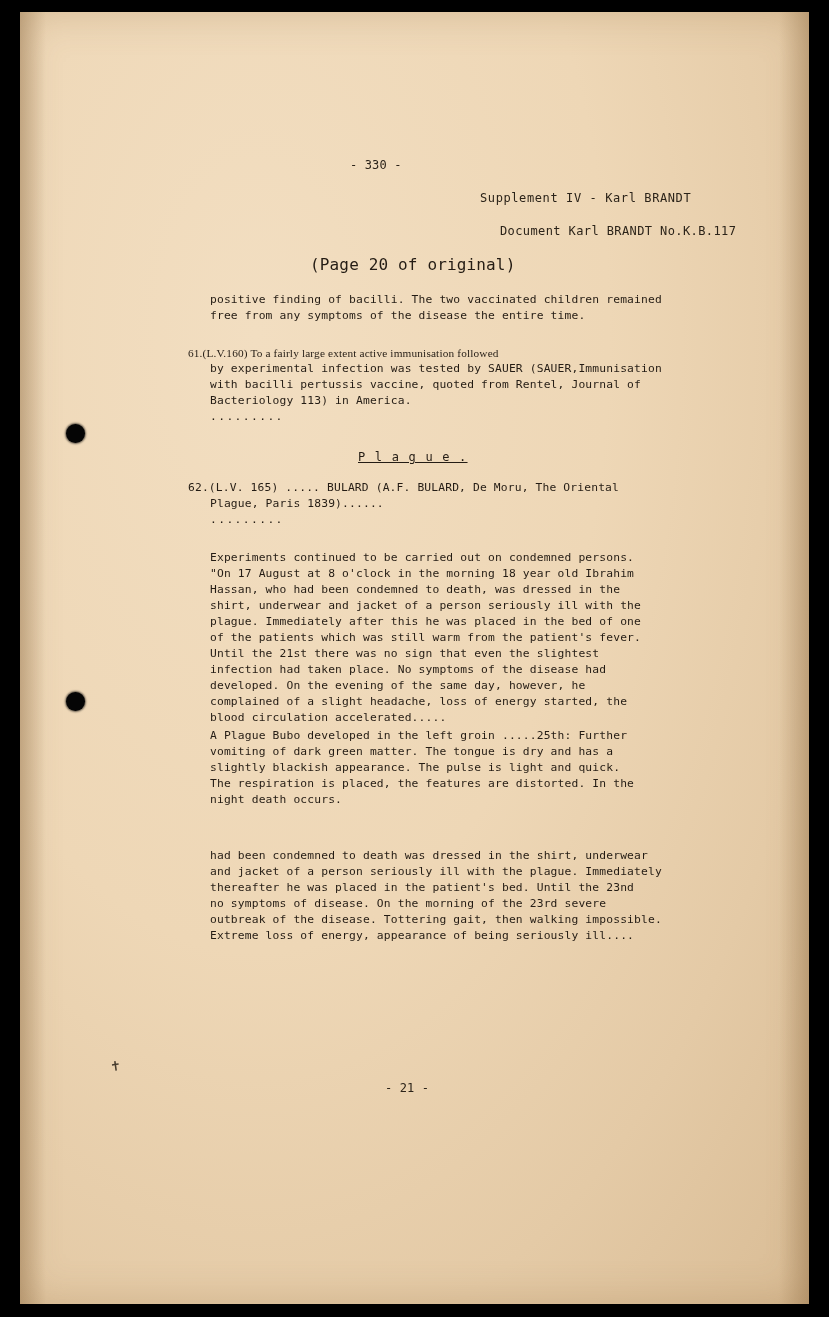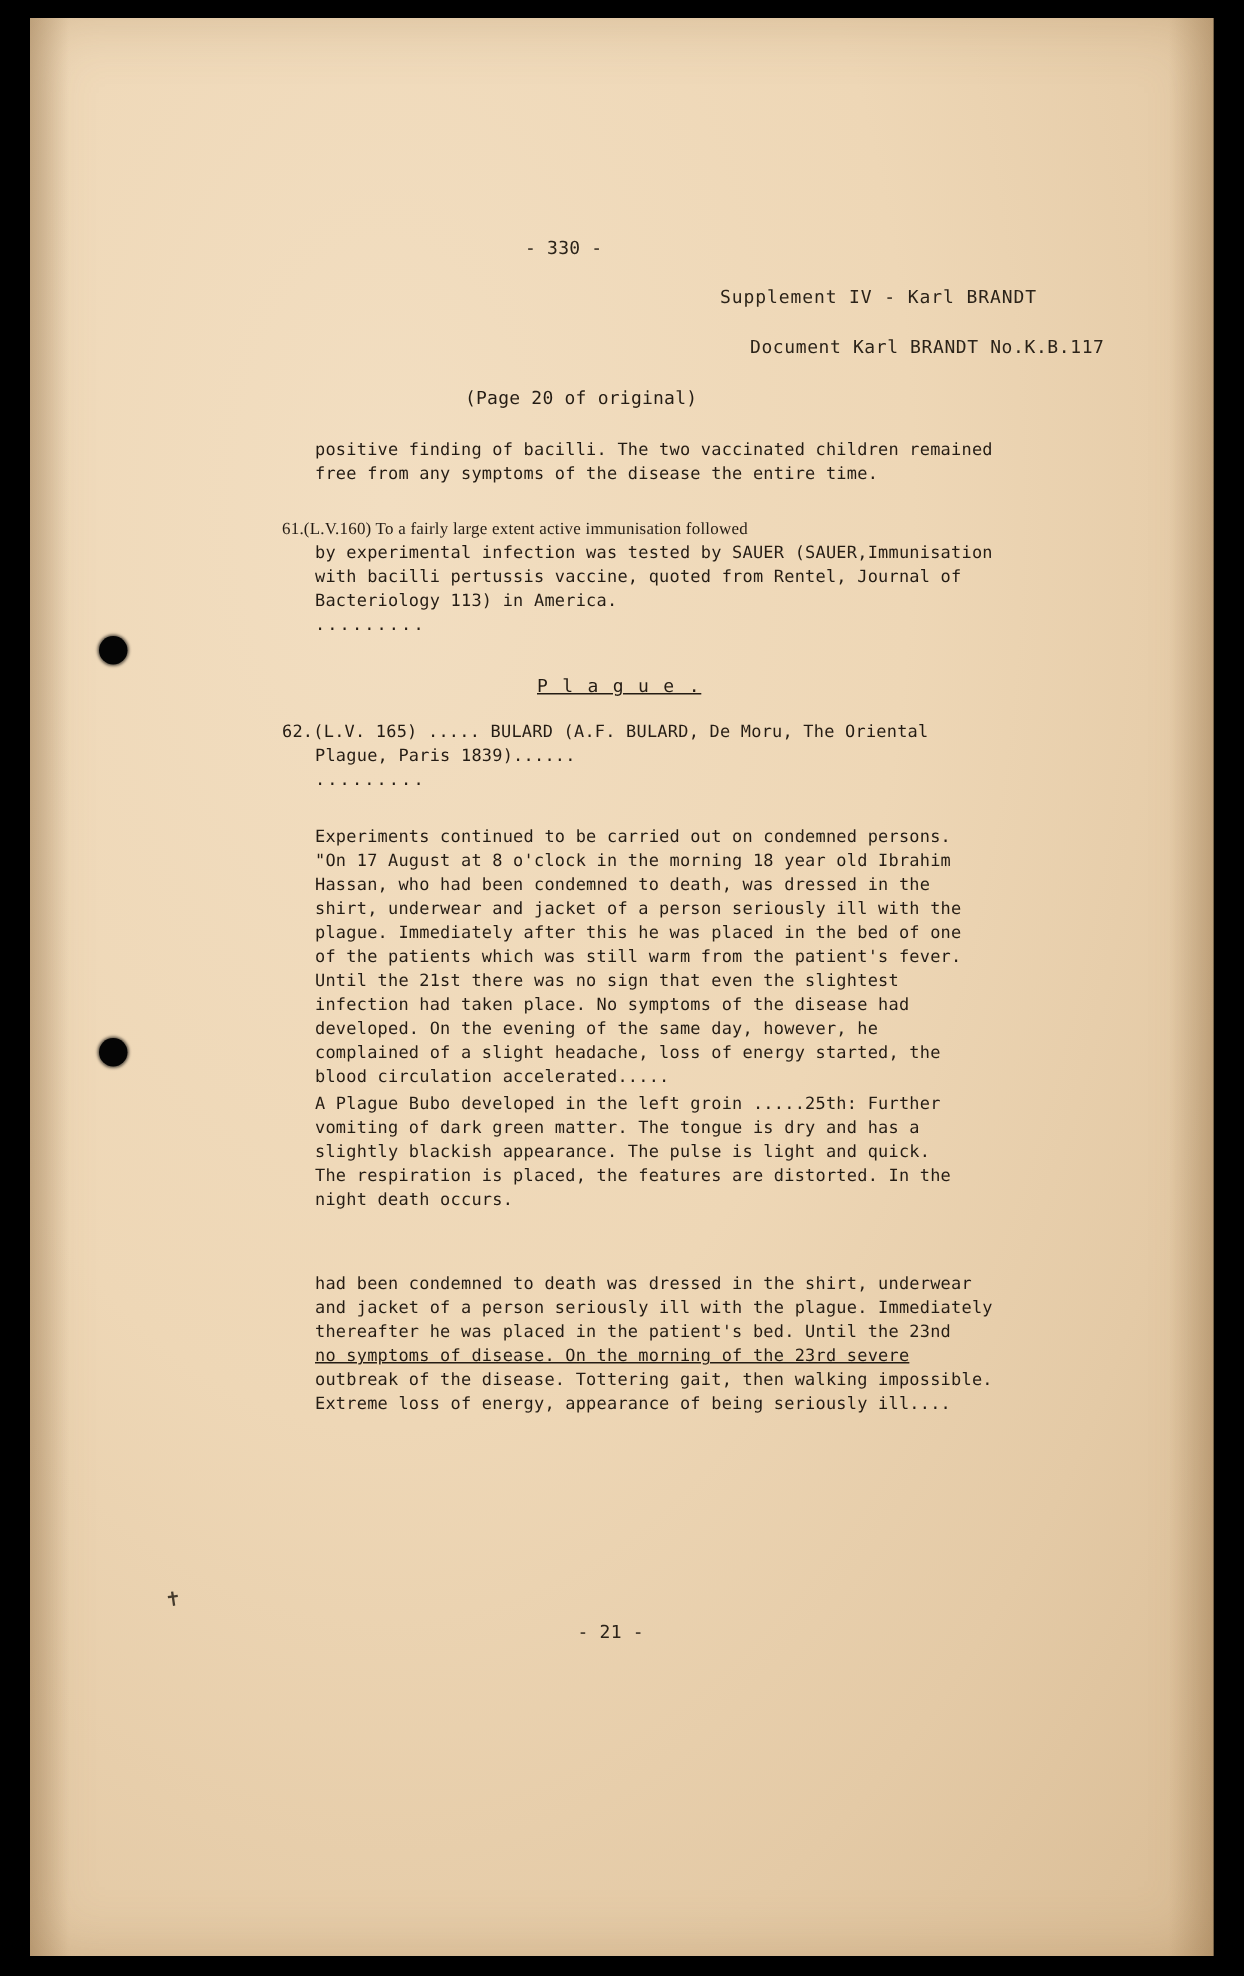--- a/index.html
+++ b/index.html
@@ -98,21 +98,21 @@
 <div id="page">
   <div id="sheet">
 
     <div id="content">
 
       <div class="ln pgnum" style="left:330px; top:145px; font-size:12px;">- 330 -</div>
 
       <div class="ln hdr" style="left:460px; top:178px; font-size:12px; letter-spacing:0.6px;">Supplement IV - Karl BRANDT</div>
       <div class="ln hdr" style="left:480px; top:211px; font-size:12px; letter-spacing:0.4px;">Document Karl BRANDT No.K.B.117</div>
 
-      <div class="ln" style="left:290px; top:245px; font-size:12px;text-align:right;">(Page 20 of original)</div>
+      <div class="ln" style="left:290px; top:245px; font-size:16px;text-align:right;">(Page 20 of original)</div>
 
       <div class="ln" style="left:190px; top:280px;">positive finding of bacilli. The two vaccinated children remained</div>
       <div class="ln" style="left:190px; top:296px;">free from any symptoms of the disease the entire time.</div>
 
       <div class="ln" style="left:168px; top:333px;font-family:Liberation Serif, serif;">61.(L.V.160) To a fairly large extent active immunisation followed</div>
       <div class="ln" style="left:190px; top:349px;">by experimental infection was tested by SAUER (SAUER,Immunisation</div>
       <div class="ln" style="left:190px; top:365px;">with bacilli pertussis vaccine, quoted from Rentel, Journal of</div>
       <div class="ln" style="left:190px; top:381px;">Bacteriology 113) in America.</div>
       <div class="ln" style="left:190px; top:397px; letter-spacing:1.4px;">.........</div>
 
@@ -135,21 +135,21 @@
       <div class="ln" style="left:190px; top:698px;">blood circulation accelerated.....</div>
       <div class="ln" style="left:190px; top:716px;">A Plague Bubo developed in the left groin .....25th: Further</div>
       <div class="ln" style="left:190px; top:732px;">vomiting of dark green matter. The tongue is dry and has a</div>
       <div class="ln" style="left:190px; top:748px;">slightly blackish appearance. The pulse is light and quick.</div>
       <div class="ln" style="left:190px; top:764px;">The respiration is placed, the features are distorted. In the</div>
       <div class="ln" style="left:190px; top:780px;">night death occurs.</div>
 
       <div class="ln" style="left:190px; top:836px;">had been condemned to death was dressed in the shirt, underwear</div>
       <div class="ln" style="left:190px; top:852px;">and jacket of a person seriously ill with the plague. Immediately</div>
       <div class="ln" style="left:190px; top:868px;">thereafter he was placed in the patient's bed. Until the 23nd</div>
-      <div class="ln" style="left:190px; top:884px;text-decoration:underline;">no symptoms of disease. On the morning of the 23rd severe</div>
+      <div class="ln" style="left:190px; top:884px;">no symptoms of disease. On the morning of the 23rd severe</div>
       <div class="ln" style="left:190px; top:900px;">outbreak of the disease. Tottering gait, then walking impossible.</div>
       <div class="ln" style="left:190px; top:916px;">Extreme loss of energy, appearance of being seriously ill....</div>
 
       <div class="ln pgnum" style="left:365px; top:1068px; font-size:12px;">- 21 -</div>
 
       <div id="smudge">✝</div>
     </div>
 
     <div class="hole" id="hole1"></div>
     <div class="hole" id="hole2"></div>

